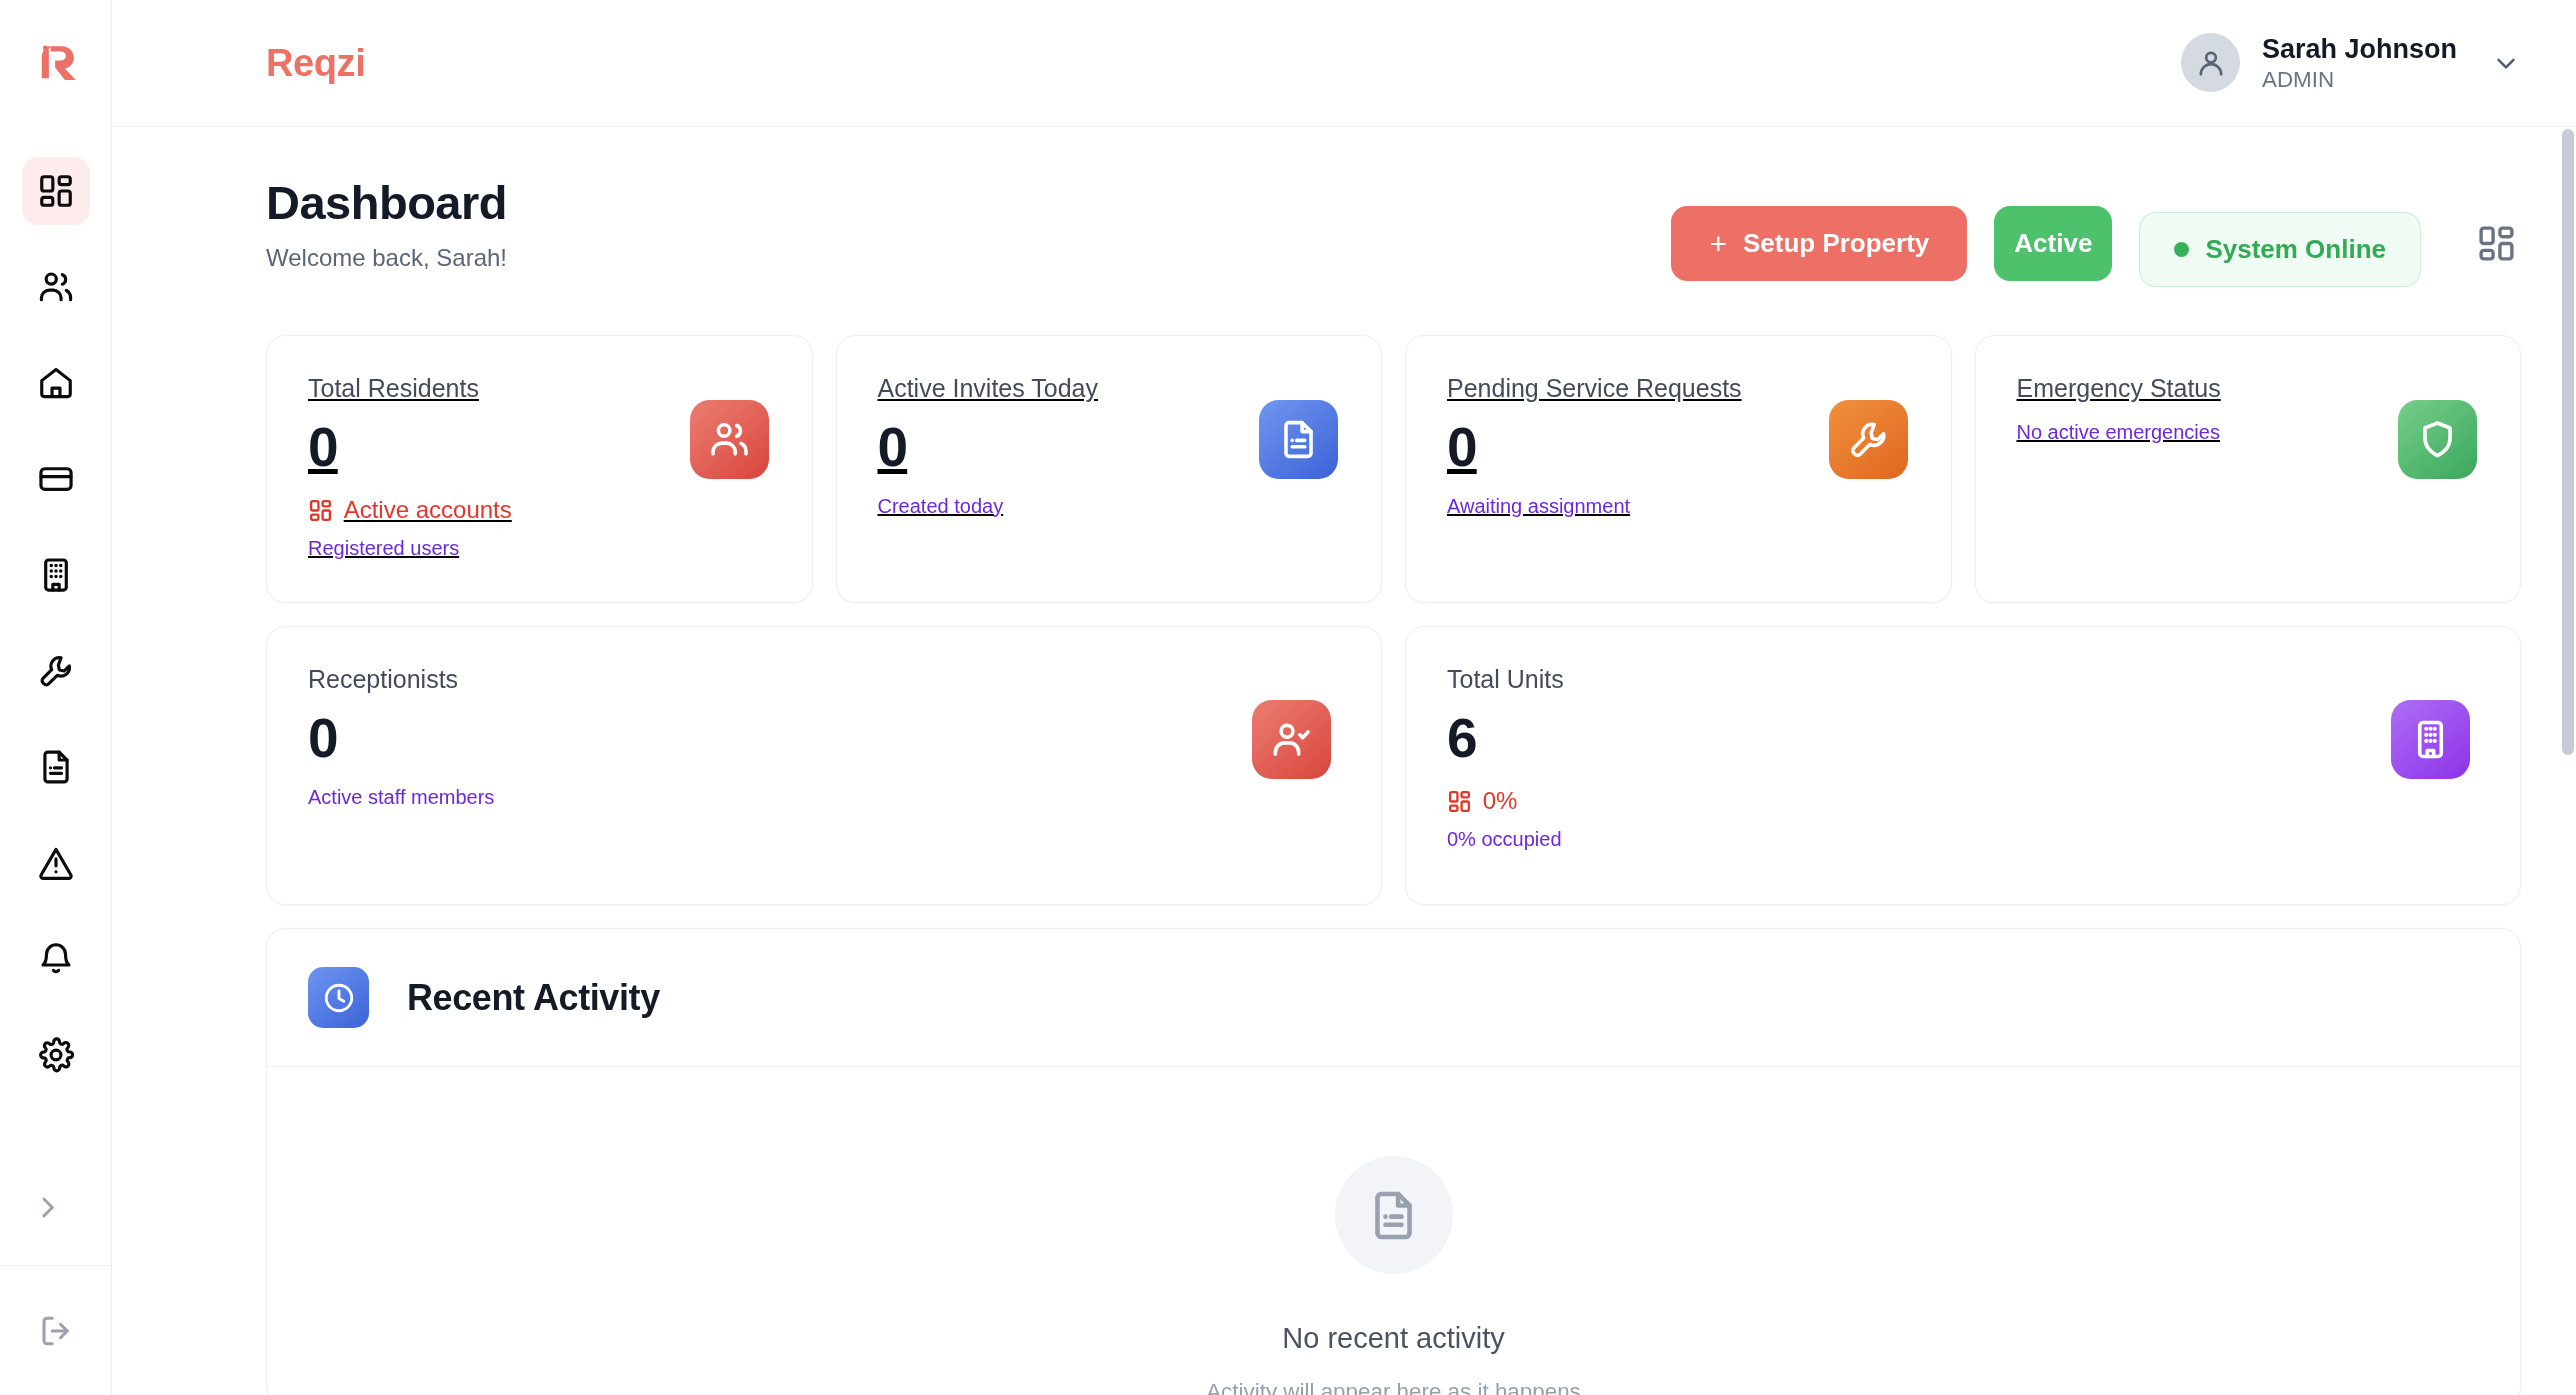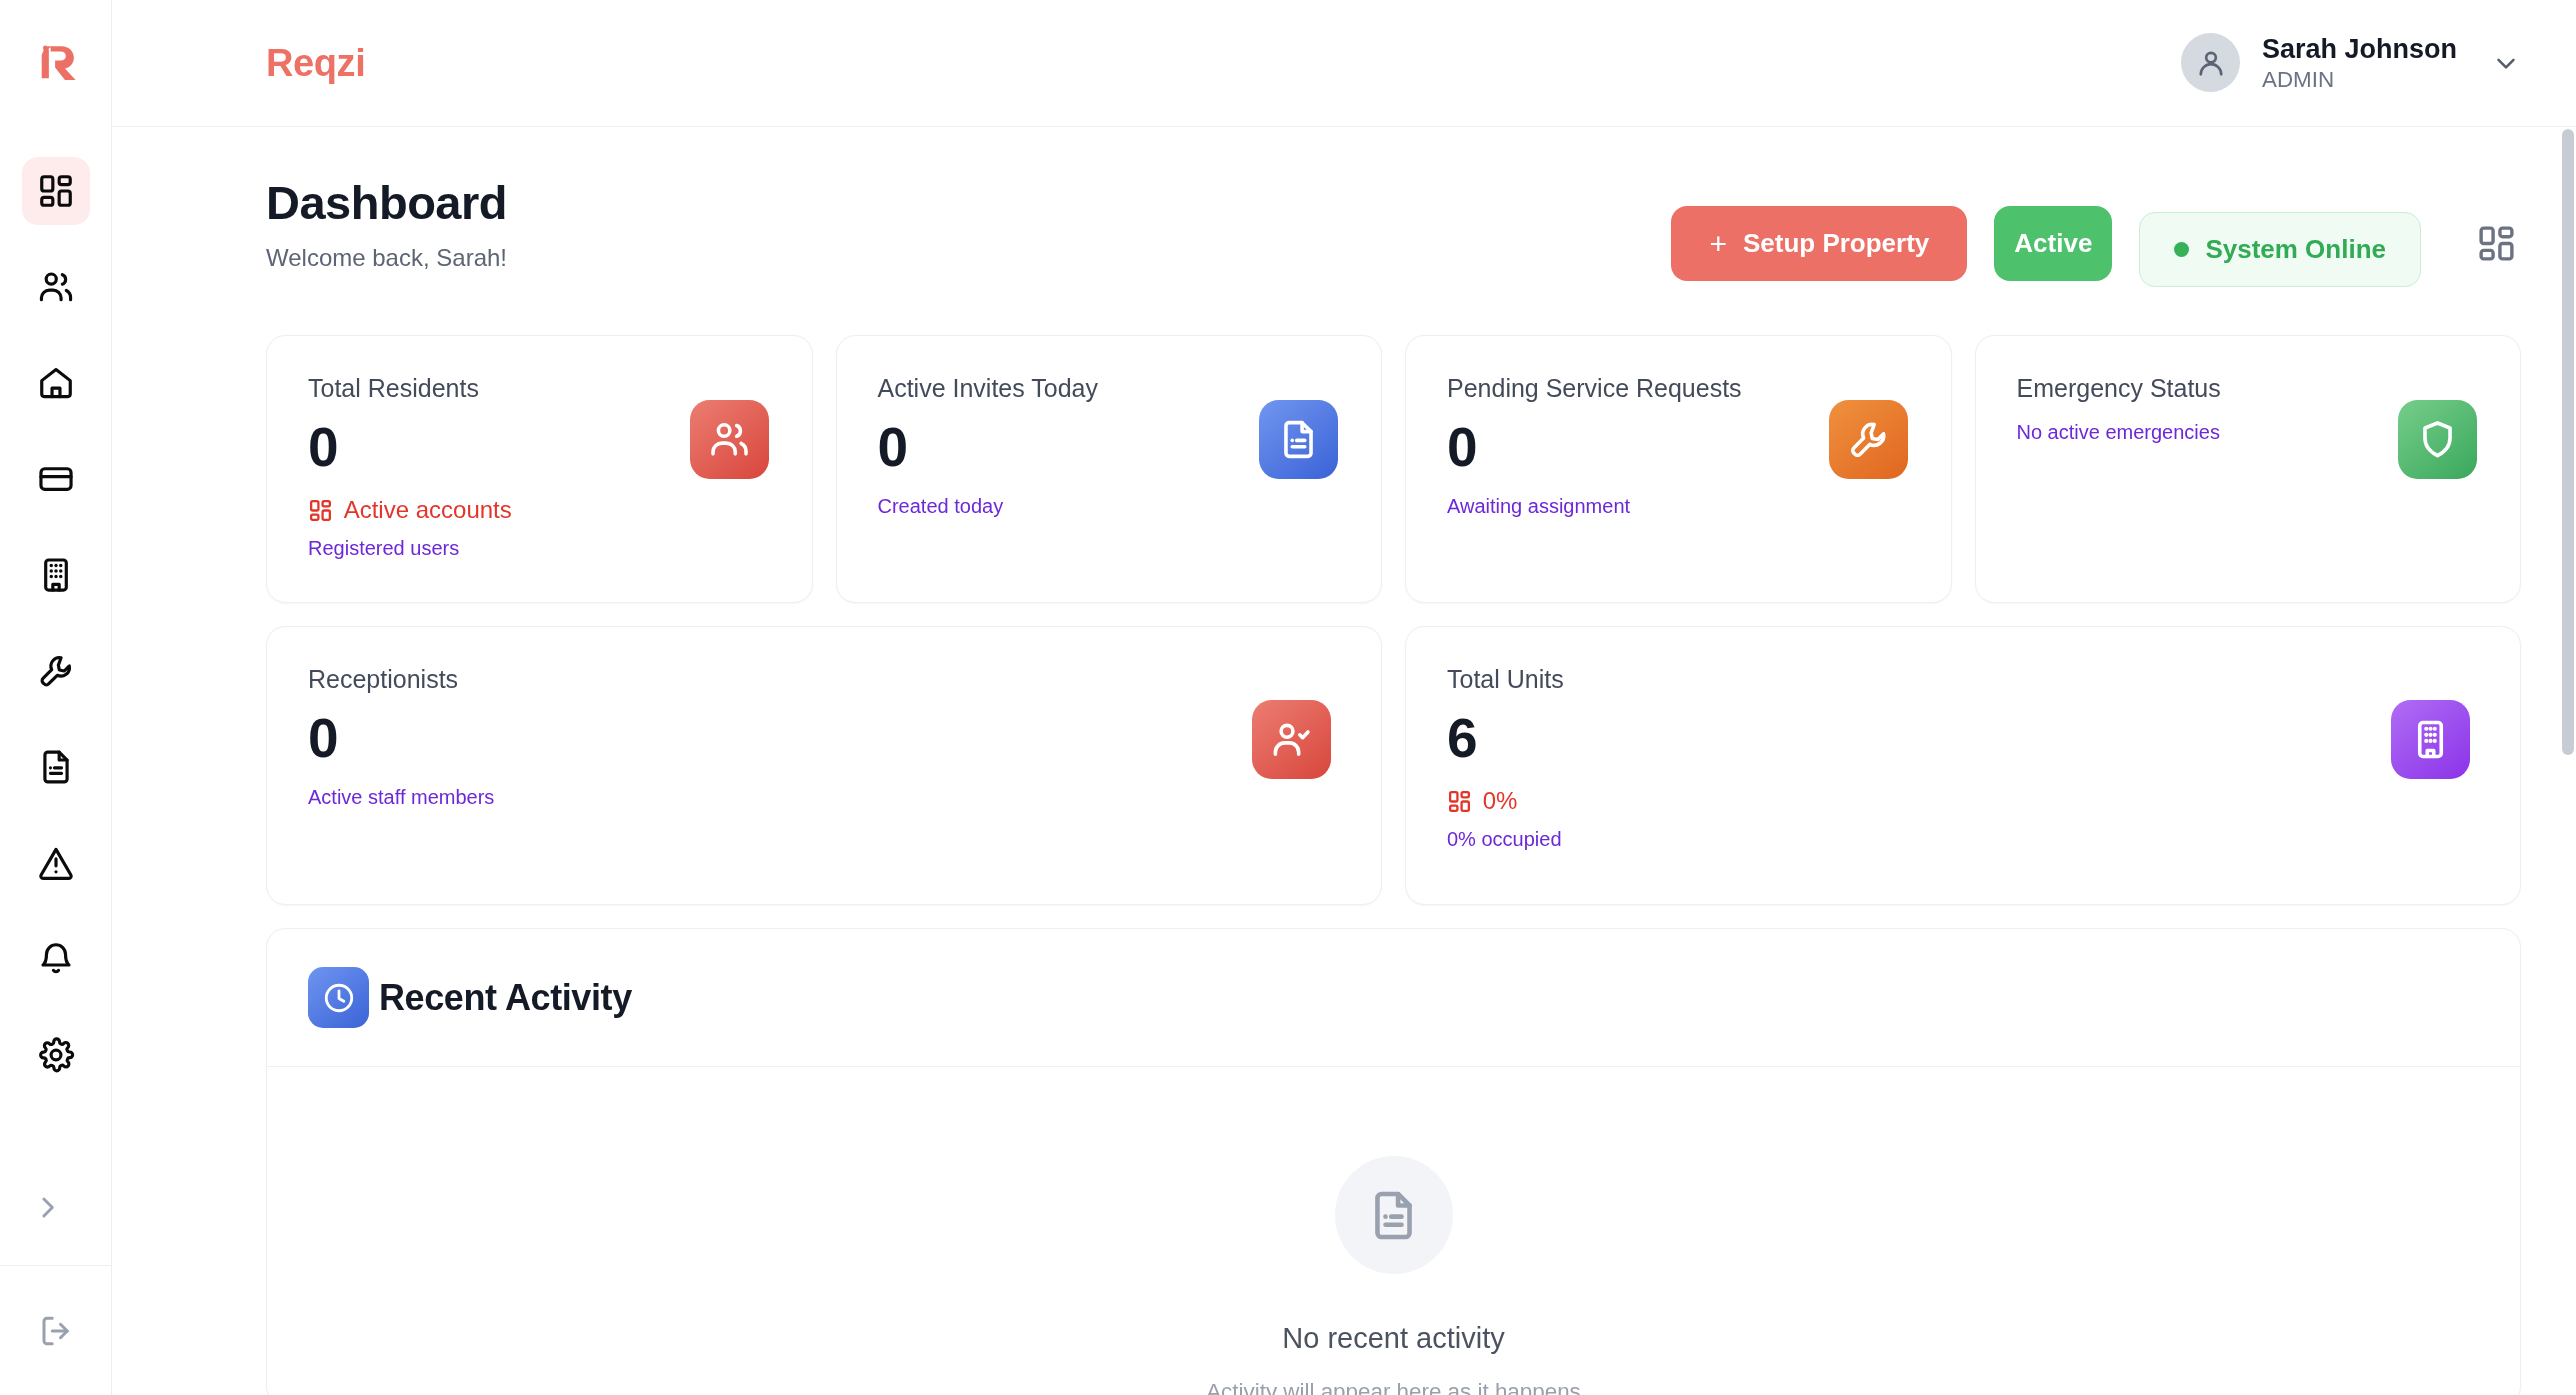--- a/index.html
+++ b/index.html
@@ -88,21 +88,21 @@
   .badge-online {
     background: #f0fbf3; color: #31ab54; border: 1.8px solid #c9eed4; border-radius: 16px;
     height: 75px; padding: 0 34px; font-size: 26px; font-weight: 700;
     display: flex; align-items: center; gap: 16px; cursor: pointer; margin-top: 12px;
   }
   .dot { width: 15px; height: 15px; border-radius: 50%; background: #35b158; display: block; }
   .grid-toggle { width: 50px; height: 50px; color: #6b7383; display: flex; align-items: center; justify-content: center; margin-left: 23px; cursor: pointer; }
   .grid-toggle svg { width: 41px; height: 41px; }
 
   
-  .stats-row { display: grid; grid-template-columns: repeat(4, 1fr); gap: 23px; margin-top: 48px; }
+  .stats-row { display: grid; grid-template-columns: repeat(4, 1fr); gap: 23px; margin-top: 48px; text-decoration: underline; }
   .stats-row-2 { display: grid; grid-template-columns: repeat(2, 1fr); gap: 23px; margin-top: 23px; }
   .card {
     background: #fff; border: 1.8px solid #edeff2; border-radius: 19.7px;
     padding: 38px 41px; min-height: 268px; position: relative;
     box-shadow: 0 0.9px 1.8px rgba(16,24,40,0.04);
   }
   .card-title { font-size: 25px; color: #434b5b; font-weight: 400; }
   .card-value { font-size: 55px; font-weight: 700; color: #141a26; margin-top: 16px; letter-spacing: -0.9px; line-height: 1.05; }
   .card-value.text { font-size: 48px; }
   .card-trend { display: flex; align-items: center; gap: 10.7px; margin-top: 19.7px; font-size: 24px; color: #e2362b; font-weight: 400; }
@@ -121,21 +121,21 @@
   .ci-green  { background: linear-gradient(140deg,#76ce8b,#3aa75c); }
   .ci-purple { background: linear-gradient(140deg,#b06df5,#8b33e8); }
   .card.wide { min-height: 279px; }
   .card.wide .card-icon { top: 73px; right: 50px; }
 
   
   .activity {
     margin-top: 23px; background: #fff; border: 1.8px solid #edeff2; border-radius: 19.7px;
     box-shadow: 0 0.9px 1.8px rgba(16,24,40,0.04); overflow: hidden;
   }
-  .activity-head { display: flex; align-items: center; gap: 10px; padding: 38px 41px; border-bottom: 1.8px solid #eef0f3; }
+  .activity-head { display: flex; align-items: center; gap: 38px; padding: 38px 41px; border-bottom: 1.8px solid #eef0f3; }
   .activity-icon {
     width: 61px; height: 61px; border-radius: 15px; color: #fff;
     background: linear-gradient(140deg,#6f95f0,#3a63d7);
     display: flex; align-items: center; justify-content: center;
   }
   .activity-icon svg { width: 34px; height: 34px; }
   .activity-title { font-size: 36px; font-weight: 700; color: #141a26; letter-spacing: -0.4px; }
   .empty { padding: 89px 0 0; display: flex; flex-direction: column; align-items: center; }
   .empty-circle {
     width: 118px; height: 118px; border-radius: 50%; background: #f2f4f7;

